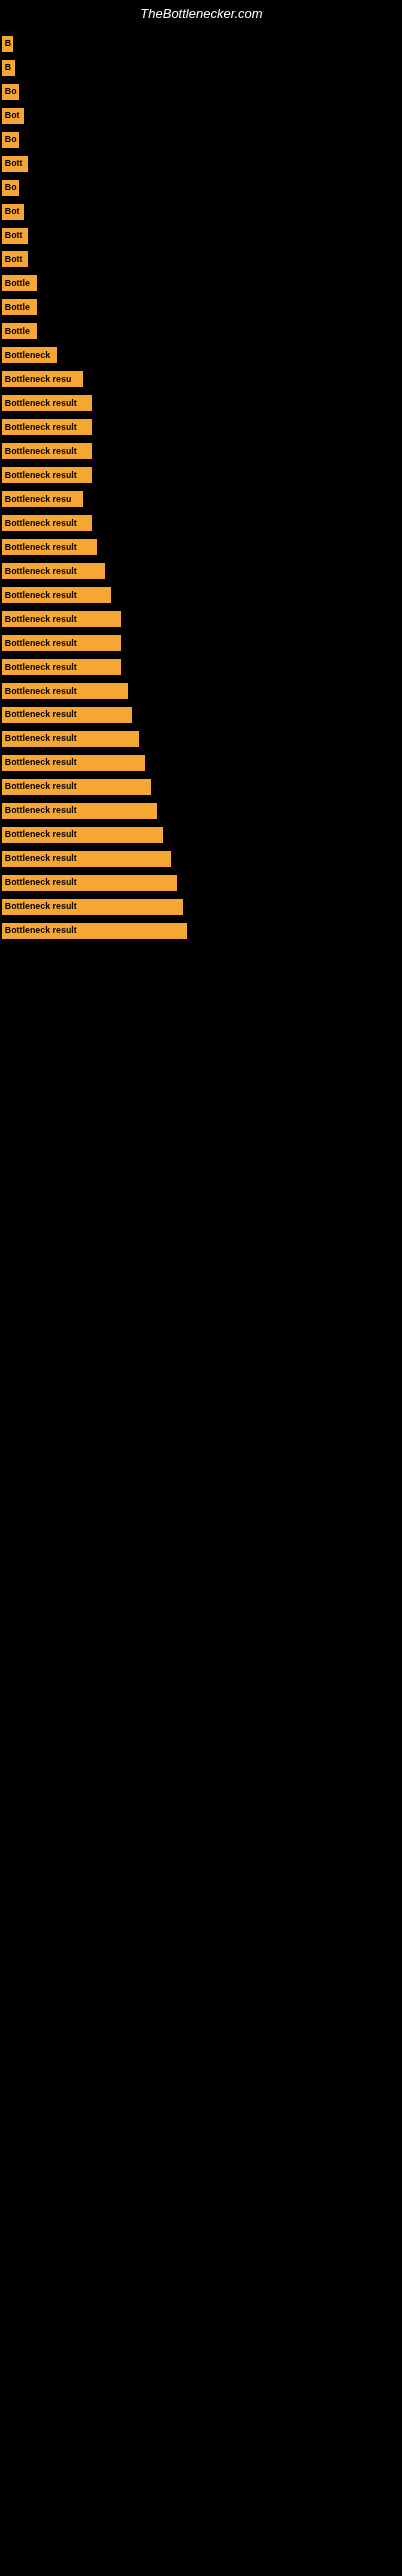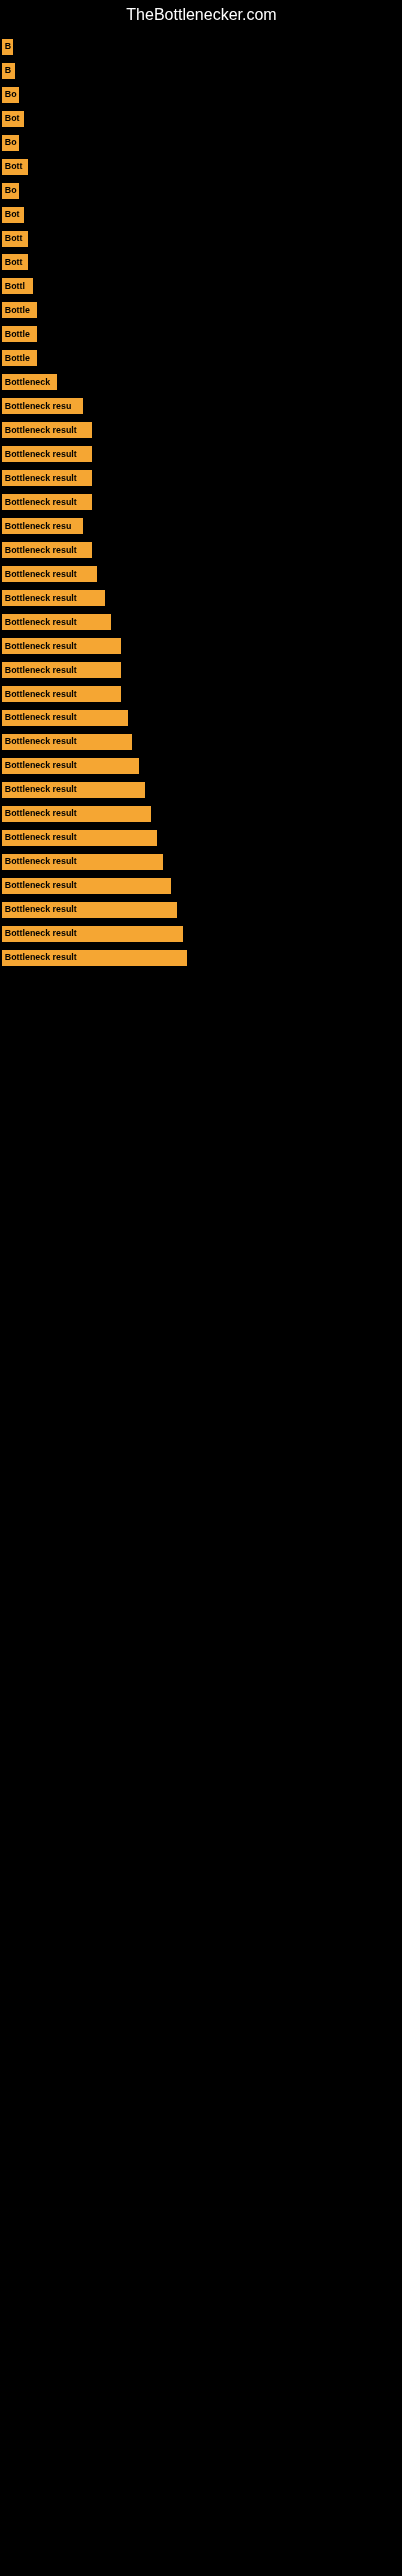--- a/index.html
+++ b/index.html
@@ -11,24 +11,25 @@
     body {
       background-color: #000000;
       width: 403px;
       min-height: 2576px;
       font-family: Arial, sans-serif;
       position: relative;
     }
 
     .site-title {
       color: #ffffff;
-      font-size: 16px;
+      font-size: 13px;
       text-align: center;
       padding: 6.4px 0 3.2px 0;
       font-weight: normal;
+      font-style: italic;
     }
 
     .bars-container {
       padding: 8px 0;
       display: flex;
       flex-direction: column;
       gap: 0px;
     }
 
     .bar-row {
@@ -80,23 +81,20 @@
       <span class="bar-label" style="width: 17.7px;">Bo</span>
     </div>
     <div class="bar-row">
       <span class="bar-label" style="width: 22.5px;">Bot</span>
     </div>
     <div class="bar-row">
       <span class="bar-label" style="width: 26px;">Bott</span>
     </div>
     <div class="bar-row">
       <span class="bar-label" style="width: 26px;">Bott</span>
-    </div>
-    <div class="bar-row">
-      <span class="bar-label" style="width: 31px;">Bottl</span>
     </div>
     <div class="bar-row">
       <span class="bar-label" style="width: 35px;">Bottle</span>
     </div>
     <div class="bar-row">
       <span class="bar-label" style="width: 35px;">Bottle</span>
     </div>
     <div class="bar-row">
       <span class="bar-label" style="width: 35px;">Bottle</span>
     </div>

